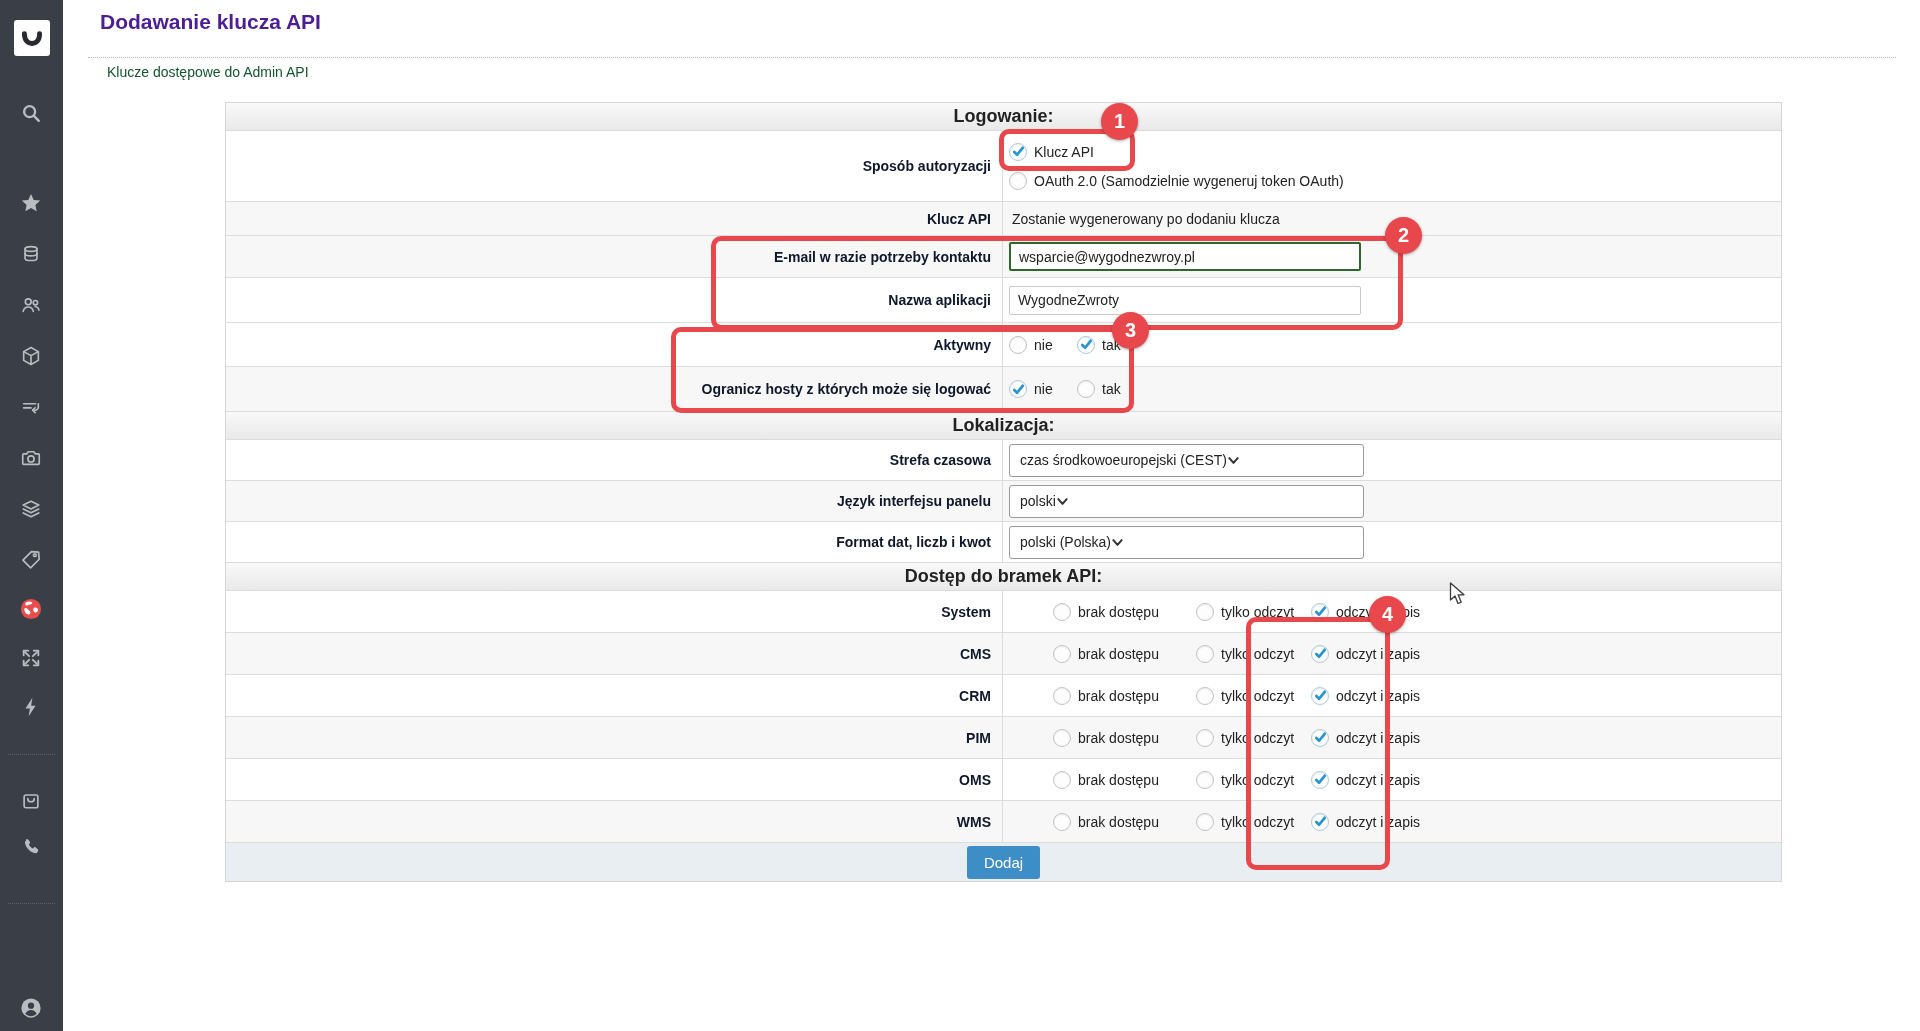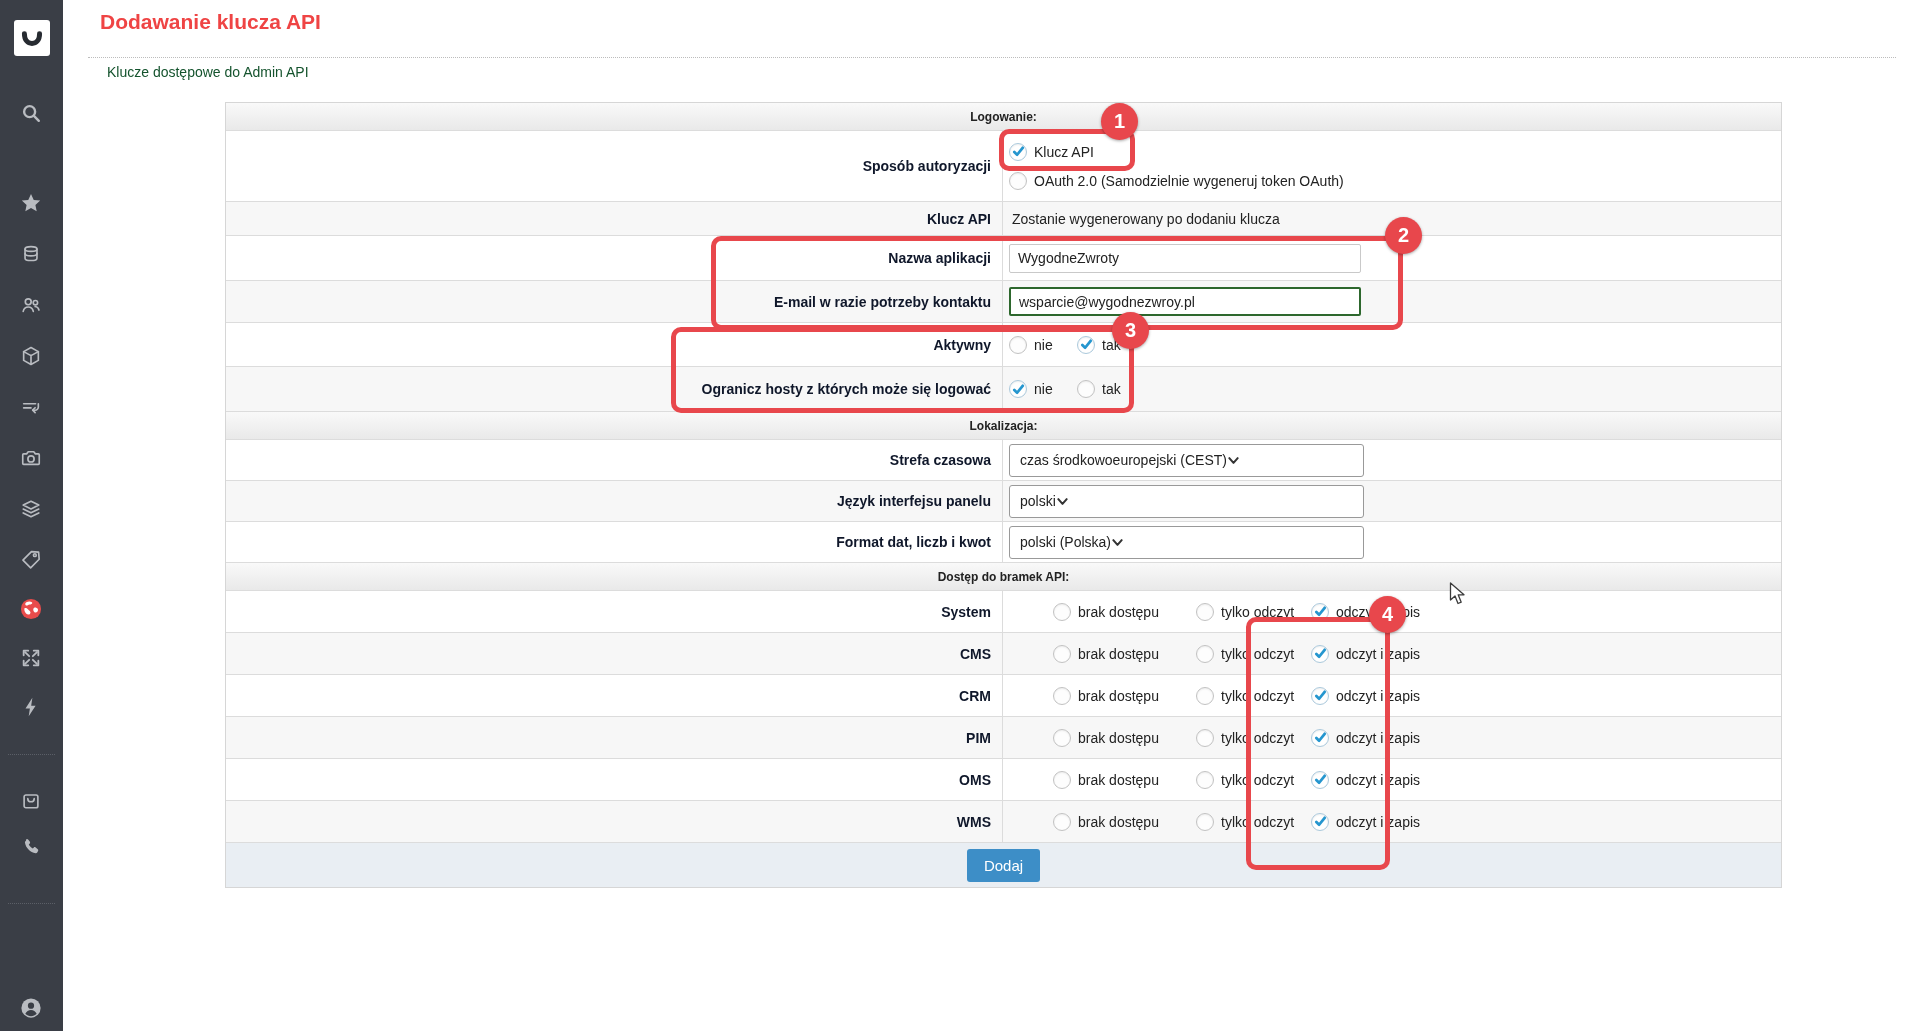--- a/index.html
+++ b/index.html
@@ -12,34 +12,34 @@
   .logo-box { position:absolute; left:14px; top:20px; width:36px; height:36px;
               background:#fff; border-radius:3px; display:flex; align-items:center;
               justify-content:center; cursor:pointer; }
   .nav-icon { position:absolute; left:20px; width:22px; height:22px; cursor:pointer; }
   .nav-icon svg { width:22px; height:22px; stroke:#b9bcc1; fill:none;
                   stroke-width:1.8; stroke-linecap:round; stroke-linejoin:round; }
   .nav-icon.filled svg { fill:#b9bcc1; stroke:none; }
   .side-divider { position:absolute; left:8px; width:47px; border-top:1px dotted #5b5f67; }
 
   
-  .page-title { position:absolute; left:100px; top:10px; font-size:21px; color:#ef4444; }
+  .page-title { position:absolute; left:100px; top:10px; font-size:21px; color:#4c1d95; }
   .title-rule { position:absolute; left:88px; right:24px; top:57px; border-top:1px dotted #bcbcbc; }
   .crumb-link { position:absolute; left:107px; top:64px; font-size:14px; color:#14532d;
                 text-decoration:none; cursor:pointer; }
 
   
   .ftable { position:absolute; left:225px; top:102px; width:1557px;
             border:1px solid #d6d6d6; background:#fff; }
   .row { display:flex; width:100%; border-bottom:1px solid #dcdcdc; background:#fff; }
   .row.gray { background:#f7f7f7; }
   .row.hdr { background:linear-gradient(#f9f9f9,#e9e9e9); align-items:center;
-             justify-content:center; font-weight:bold; font-size:12px; color:#222; }
+             justify-content:center; font-weight:bold; font-size:18px; color:#222; }
   .h28{height:28px} .h34{height:34px} .h42{height:42px} .h44{height:44px}
-  .h45{height:45px} .h49{height:41px} .h50{height:44px} .h71{height:71px}
+  .h45{height:45px} .h49{height:41px} .h50{height:38px} .h71{height:71px}
   .cell-label { width:777px; display:flex; align-items:center; justify-content:flex-end;
                 padding-right:11px; font-weight:bold; font-size:14px; color:#0f172a;
                 border-right:1px solid #dcdcdc; text-align:right; }
   .cell-field { flex:1; display:flex; align-items:center; padding-left:6px;
                 font-size:14px; color:#222; }
   .cell-field.stack { flex-direction:column; align-items:flex-start;
                       justify-content:center; gap:11px; }
   .opt { display:flex; align-items:center; gap:7px; font-size:14px; color:#222; }
   .ow1 { width:143px;margin-left:44px; } .ow2 { width:115px; } .ow-nie { width:68px; }
 
@@ -217,31 +217,31 @@
     </div>
   </div>
 
   <div class="row gray h34">
     <div class="cell-label">Klucz API</div>
     <div class="cell-field">
         <span class="plain-val">Zostanie wygenerowany po dodaniu klucza</span>
       </div>
   </div>
 
+  <div class="row gray h42">
+    <div class="cell-label">E-mail w razie potrzeby kontaktu</div>
+    <div class="cell-field">
+      <input class="tinput valid" value="wsparcie@wygodnezwroy.pl" style="">
+    </div>
+  </div>
+
   <div class="row h45">
     <div class="cell-label">Nazwa aplikacji</div>
     <div class="cell-field">
       <input class="tinput" value="WygodneZwroty" style="">
-    </div>
-  </div>
-
-  <div class="row gray h42">
-    <div class="cell-label">E-mail w razie potrzeby kontaktu</div>
-    <div class="cell-field">
-      <input class="tinput valid" value="wsparcie@wygodnezwroy.pl" style="">
     </div>
   </div>
 
   <div class="row h44">
     <div class="cell-label">Aktywny</div>
     <div class="cell-field">
       <div class="opt ow-nie">
         <span class="radio"></span>
         <span>nie</span>
       </div>

